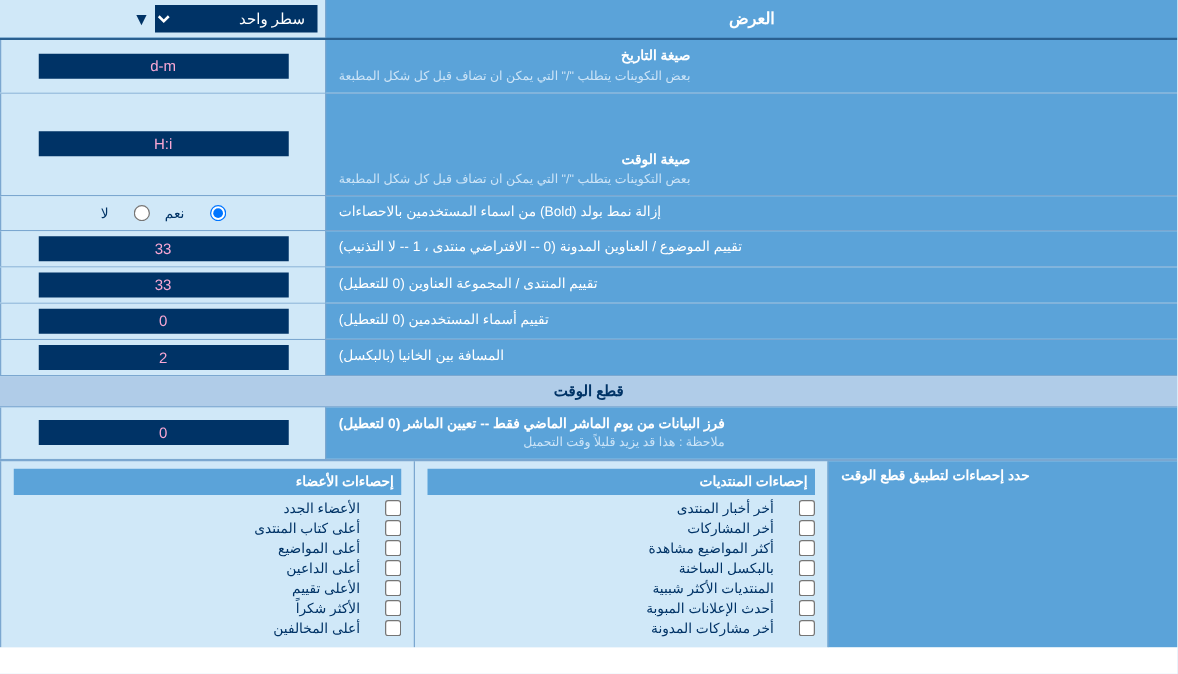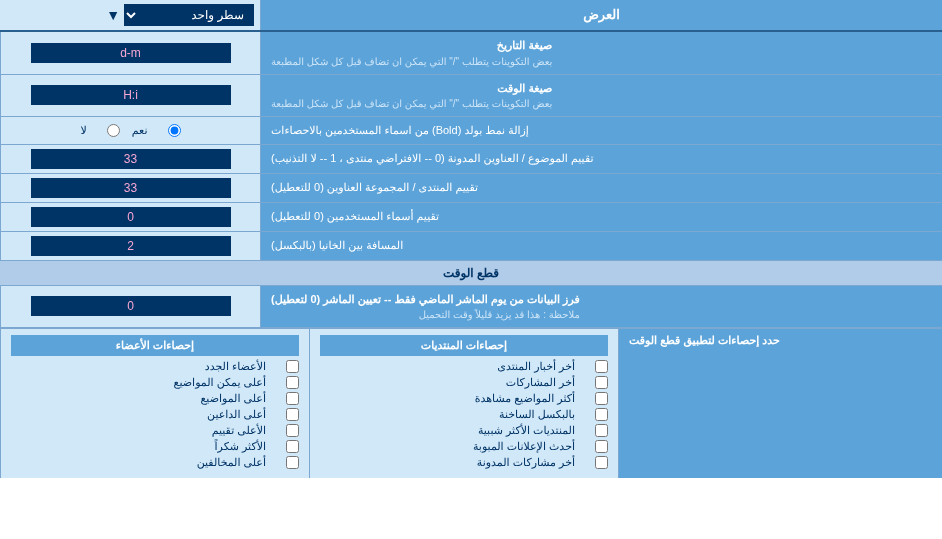--- a/index.html
+++ b/index.html
@@ -90,21 +90,20 @@
       border-left: 1px solid #7ba7d0;
     }
 
     .checkbox-col:first-child {
       border-left: none;
     }
 
     .checkbox-col-header {
       background: #5ba3d9;
       color: #fff;
-      text-align: center;
       padding: 4px 6px;
       font-weight: bold;
       font-size: 11px;
       margin-bottom: 4px;
     }
 
     .checkbox-item {
       display: flex;
       align-items: center;
       gap: 20px;
@@ -119,21 +118,21 @@
     }
 
     .limit-label-cell {
       background: #5ba3d9;
       color: #fff;
       padding: 5px 10px;
       display: flex;
       align-items: flex-start;
       justify-content: flex-end;
       text-align: right;
-      width: 324px;
+      width: 280px;
       flex-shrink: 0;
       border-left: 1px solid #7ba7d0;
       font-size: 11px;
       font-weight: bold;
     }
 
     .top-select-cell {
       background: #d0e8f8;
       padding: 4px 6px;
       display: flex;
@@ -168,21 +167,21 @@
       </div>
     </div>
     <div class="input-cell">
       <input class="input-field" type="text" value="d-m" style="">
     </div>
   </div>
 
   <div class="row">
     <div class="label-cell">
       <div>
-        <div style="font-weight:bold; font-size:11px;">صيغة الوقت</div>
+        <div style="font-weight:bold; font-size:11px;margin-top:40px;">صيغة الوقت</div>
         <div style="font-size:10px; color:#cce4f7;">بعض التكوينات يتطلب "/" التي يمكن ان تضاف قبل كل شكل المطبعة</div>
       </div>
     </div>
     <div class="input-cell">
       <input class="input-field" type="text" value="H:i" style="">
     </div>
   </div>
 
   <div class="row">
     <div class="label-cell">إزالة نمط بولد (Bold) من اسماء المستخدمين بالاحصاءات</div>
@@ -281,21 +280,21 @@
     </div>
 
     <div class="checkbox-col">
       <div class="checkbox-col-header">إحصاءات الأعضاء</div>
       <div class="checkbox-item">
         <input type="checkbox" style="">
         <span>الأعضاء الجدد</span>
       </div>
       <div class="checkbox-item">
         <input type="checkbox" style="">
-        <span>أعلى يمكن المواضيع</span>
+        <span>أعلى كتاب المنتدى</span>
       </div>
       <div class="checkbox-item">
         <input type="checkbox" style="">
         <span>أعلى المواضيع</span>
       </div>
       <div class="checkbox-item">
         <input type="checkbox" style="">
         <span>أعلى الداعين</span>
       </div>
       <div class="checkbox-item">

